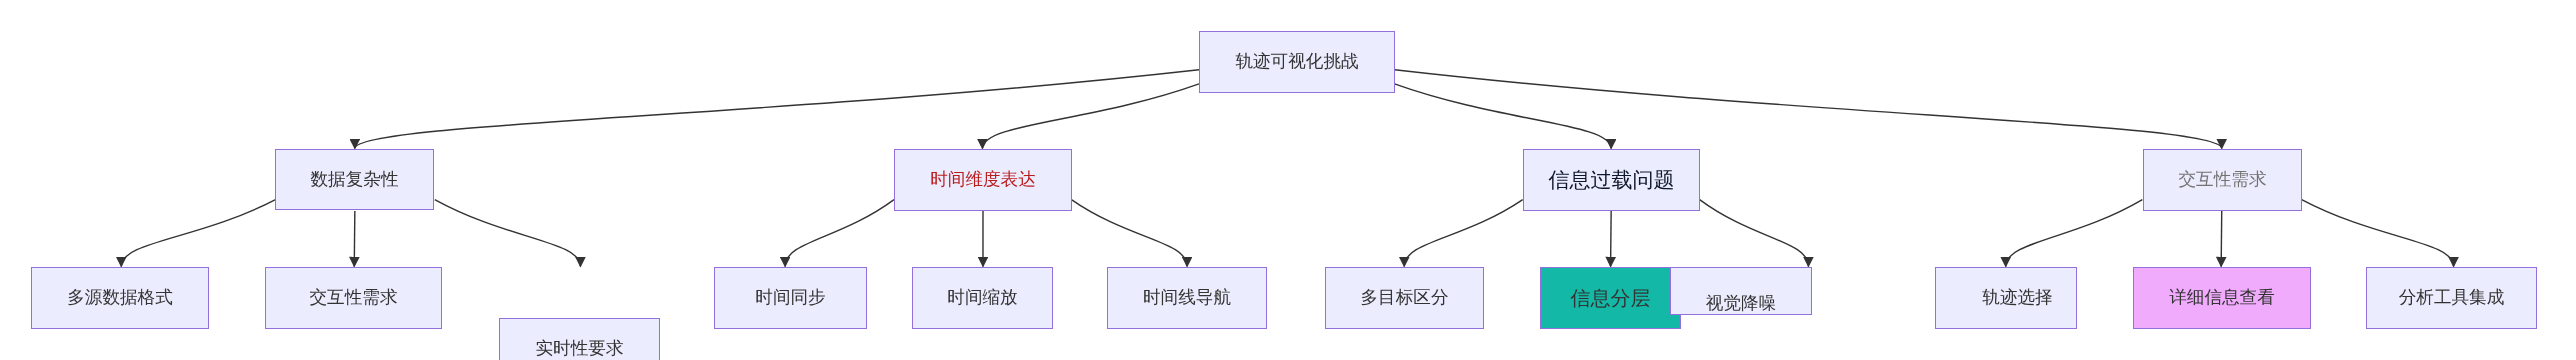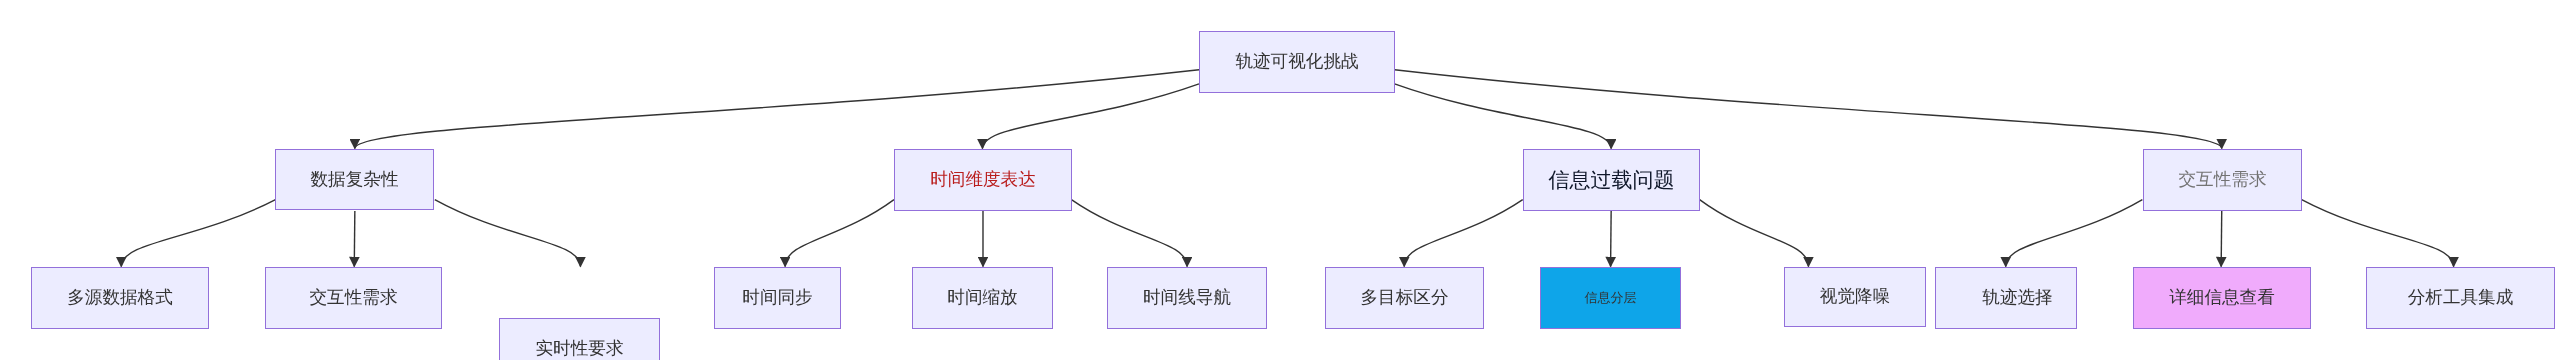--- a/index.html
+++ b/index.html
@@ -75,42 +75,42 @@
       </div>
       <div class="node" style="left: 31px; top: 267px; width: 178px; height: 62px; background: rgb(236, 236, 255); border: 1.4px solid rgb(147, 112, 219); color: rgb(51, 51, 51); font-size: 17.6px;">
         <span class="node-label">多源数据格式</span>
       </div>
       <div class="node" style="left: 265px; top: 267px; width: 177px; height: 62px; background: rgb(236, 236, 255); border: 1.4px solid rgb(147, 112, 219); color: rgb(51, 51, 51); font-size: 17.6px;">
         <span class="node-label">交互性需求</span>
       </div>
       <div class="node" style="left: 499px; top: 272px; width: 161px; height: 62px; background: rgb(236, 236, 255); border: 1.4px solid rgb(147, 112, 219); color: rgb(51, 51, 51); font-size: 17.6px; margin-top: 46px;">
         <span class="node-label">实时性要求</span>
       </div>
-      <div class="node" style="left: 714px; top: 267px; width: 127px; height: 62px; background: rgb(236, 236, 255); border: 1.4px solid rgb(147, 112, 219); color: rgb(51, 51, 51); font-size: 17.6px;">
+      <div class="node" style="left: 714px; top: 267px; width: 153px; height: 62px; background: rgb(236, 236, 255); border: 1.4px solid rgb(147, 112, 219); color: rgb(51, 51, 51); font-size: 17.6px;">
         <span class="node-label">时间同步</span>
       </div>
       <div class="node" style="left: 912px; top: 267px; width: 141px; height: 62px; background: rgb(236, 236, 255); border: 1.4px solid rgb(147, 112, 219); color: rgb(51, 51, 51); font-size: 17.6px;">
         <span class="node-label">时间缩放</span>
       </div>
       <div class="node" style="left: 1107px; top: 267px; width: 160px; height: 62px; background: rgb(236, 236, 255); border: 1.4px solid rgb(147, 112, 219); color: rgb(51, 51, 51); font-size: 17.6px;">
         <span class="node-label">时间线导航</span>
       </div>
       <div class="node" style="left: 1325px; top: 267px; width: 159px; height: 62px; background: rgb(236, 236, 255); border: 1.4px solid rgb(147, 112, 219); color: rgb(51, 51, 51); font-size: 17.6px;">
         <span class="node-label">多目标区分</span>
       </div>
-      <div class="node" style="left: 1540px; top: 267px; width: 141px; height: 62px; background: #0ea5e9; border: 1.4px solid rgb(147, 112, 219); color: rgb(51, 51, 51); font-size: 13px;">
+      <div class="node" style="left: 1540px; top: 267px; width: 141px; height: 62px; background: #14b8a6; border: 1.4px solid rgb(147, 112, 219); color: rgb(51, 51, 51); font-size: 20px;">
         <span class="node-label">信息分层</span>
       </div>
-      <div class="node" style="left: 1784px; top: 267px; width: 142px; height: 60px; background: rgb(236, 236, 255); border: 1.4px solid rgb(147, 112, 219); color: rgb(51, 51, 51); font-size: 17.6px;">
+      <div class="node" style="left: 1670px; top: 267px; width: 142px; height: 48px; background: rgb(236, 236, 255); border: 1.4px solid rgb(147, 112, 219); color: rgb(51, 51, 51); font-size: 17.6px; align-items: flex-end;">
         <span class="node-label">视觉降噪</span>
       </div>
       <div class="node" style="left: 1935px; top: 267px; width: 142px; height: 62px; background: rgb(236, 236, 255); border: 1.4px solid rgb(147, 112, 219); color: rgb(51, 51, 51); font-size: 17.6px; padding-left: 23px;">
         <span class="node-label">轨迹选择</span>
       </div>
       <div class="node" style="left: 2133px; top: 267px; width: 178px; height: 62px; background: #f0abfc; border: 1.4px solid rgb(147, 112, 219); color: rgb(51, 51, 51); font-size: 17.6px;">
         <span class="node-label">详细信息查看</span>
       </div>
-      <div class="node" style="left: 2366px; top: 267px; width: 189px; height: 62px; background: rgb(236, 236, 255); border: 1.4px solid rgb(147, 112, 219); color: rgb(51, 51, 51); font-size: 17.6px;">
+      <div class="node" style="left: 2366px; top: 267px; width: 171px; height: 62px; background: rgb(236, 236, 255); border: 1.4px solid rgb(147, 112, 219); color: rgb(51, 51, 51); font-size: 17.6px;">
         <span class="node-label">分析工具集成</span>
       </div>
     </div>
 </div>
 
 
 </body></html>

